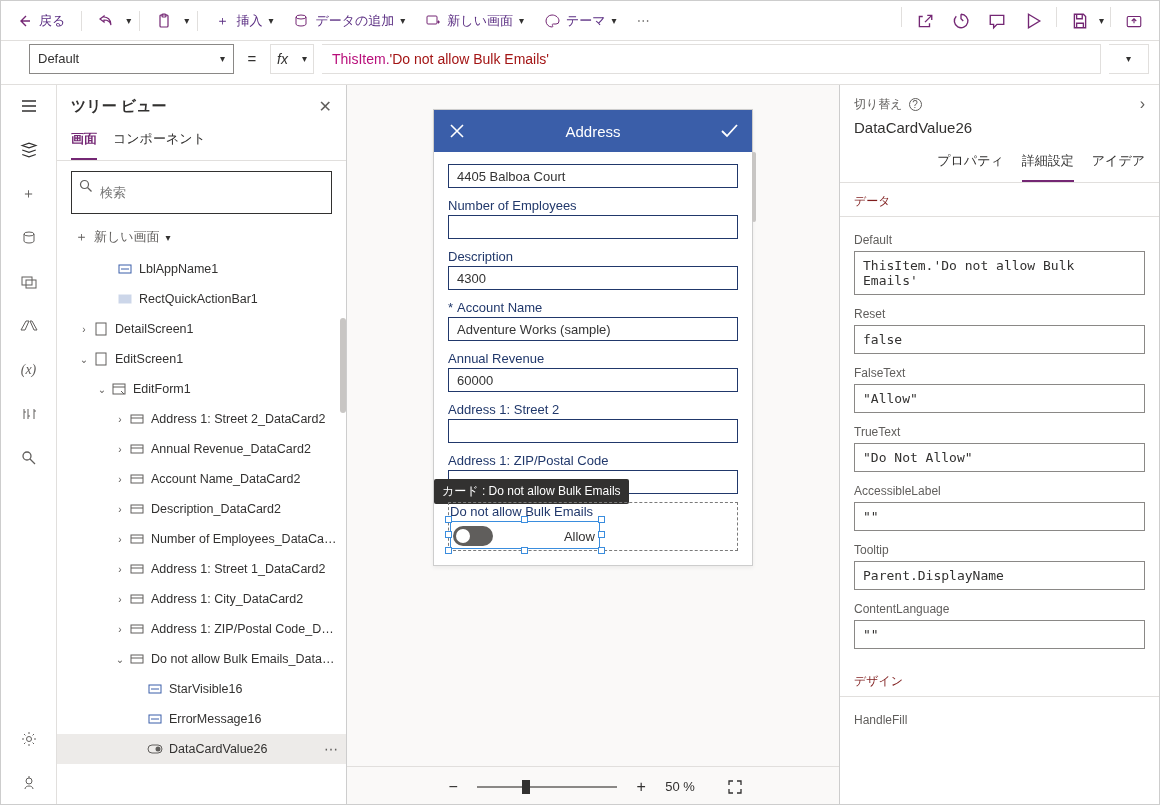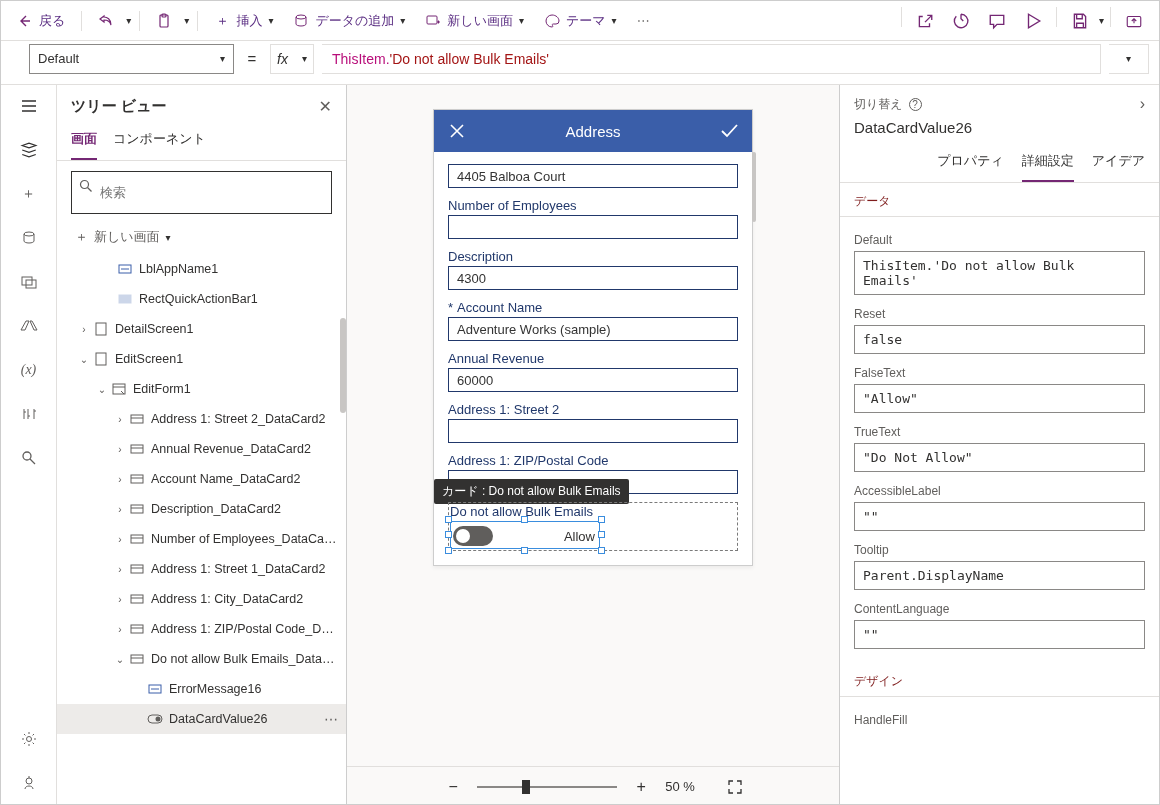--- a/index.html
+++ b/index.html
@@ -440,20 +440,29 @@
         </div>
       <div class="tree-node" style="padding-left:56px">
           <span class="tn-exp">⌄</span>
           <span class="tn-ic">
             <svg width="14" height="14">
               <rect x="1" y="3" width="12" height="8" fill="none" stroke="#605e5c"></rect>
               <path d="M1 6h12" stroke="#605e5c"></path>
             </svg>
           </span>
           <span class="tn-label">Do not allow Bulk Emails_DataCard6</span>
+        </div>
+      <div class="tree-node" style="padding-left:88px">
+          <span class="tn-ic">
+            <svg width="14" height="14">
+              <rect x="1" y="3" width="12" height="8" fill="none" stroke="#3a5ea9"></rect>
+              <path d="M3 7h8" stroke="#3a5ea9"></path>
+            </svg>
+          </span>
+          <span class="tn-label">StarVisible16</span>
         </div>
       <div class="tree-node" style="padding-left:88px">
           <span class="tn-ic">
             <svg width="14" height="14">
               <rect x="1" y="3" width="12" height="8" fill="none" stroke="#3a5ea9"></rect>
               <path d="M3 7h8" stroke="#3a5ea9"></path>
             </svg>
           </span>
           <span class="tn-label">ErrorMessage16</span>
         </div>

